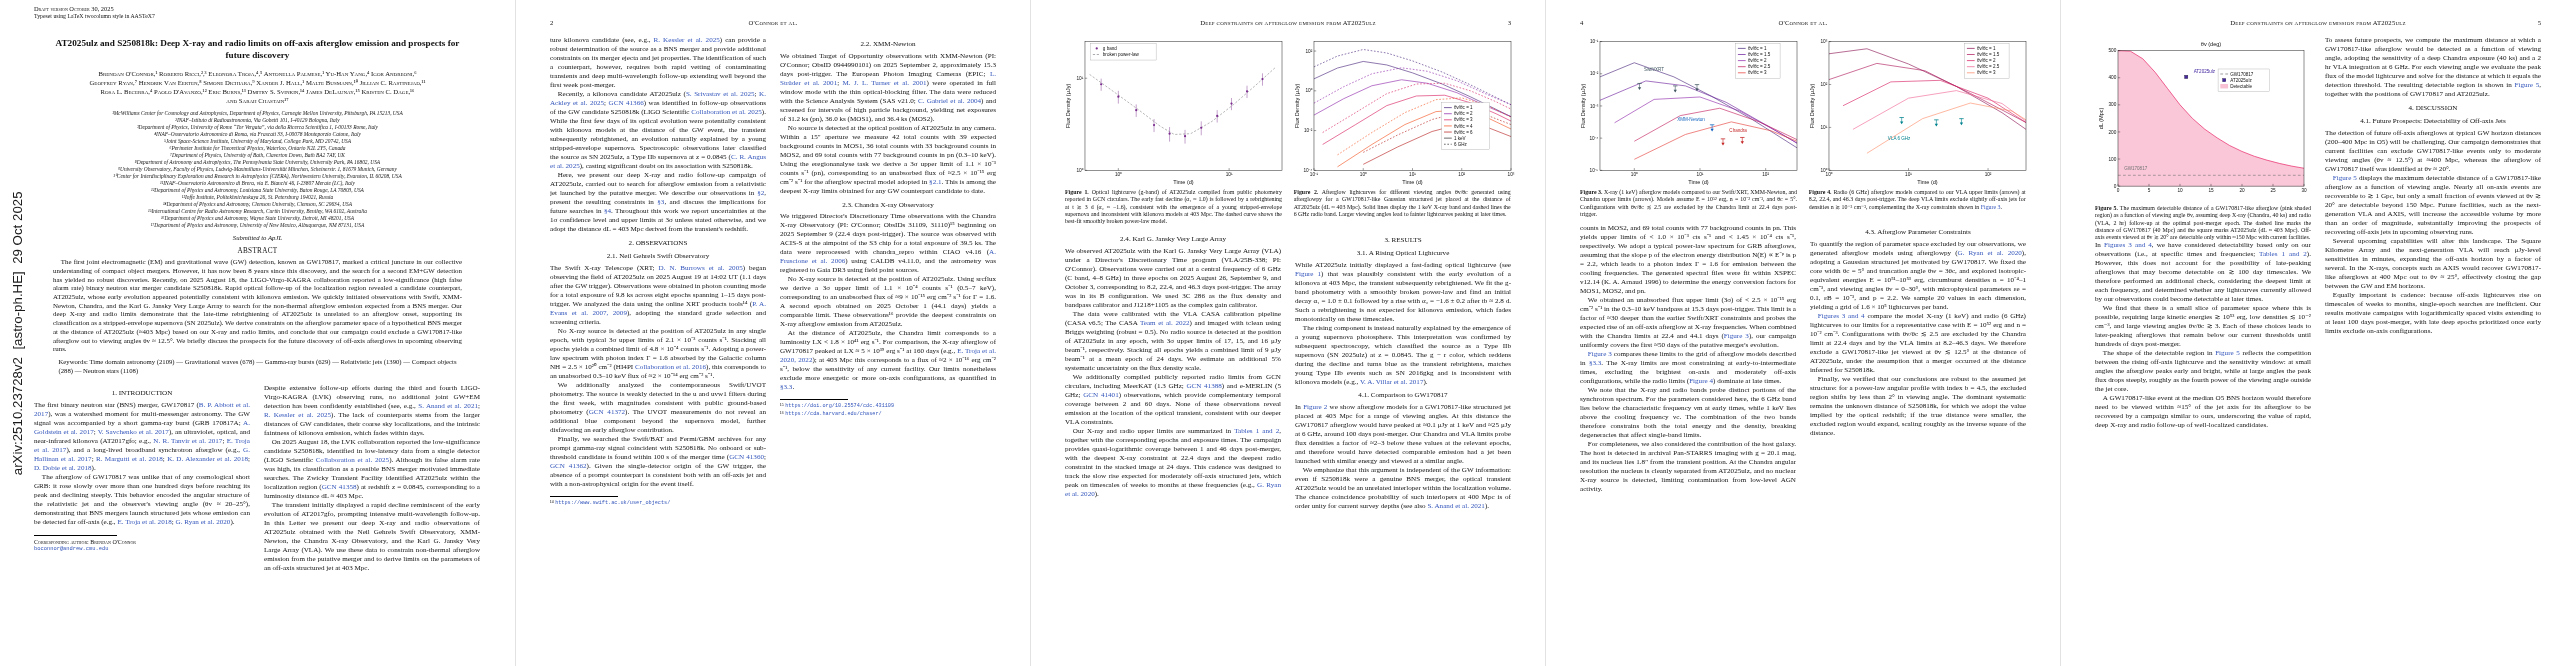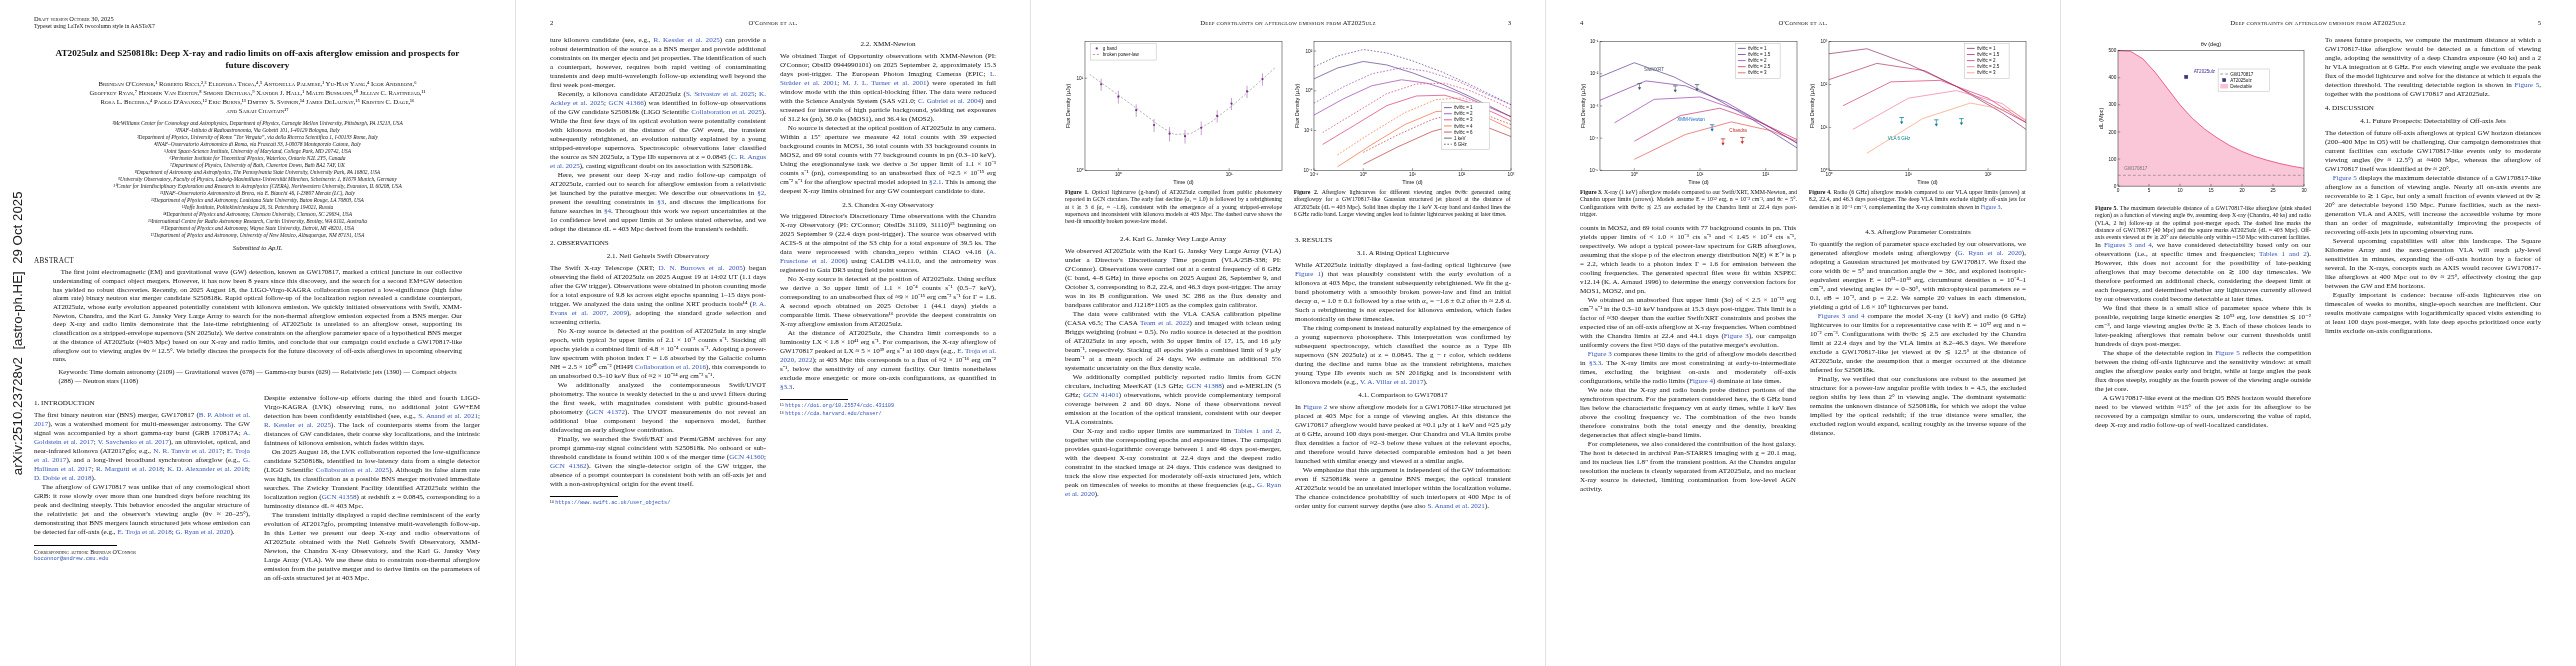--- a/index.html
+++ b/index.html
@@ -6,42 +6,42 @@
   html,body{background:#ddd}
   body{font-family:"Liberation Serif",serif;color:#111}
   #strip{width:2576px;height:667px;display:flex;background:#fff}
   .page{position:relative;flex:0 0 515px;width:515px;height:667px;background:#fff;overflow:hidden}
   .page + .page{border-left:0.6px solid #e2e2e2}
   .pagehead{position:absolute;top:19px;left:34px;right:34px;height:9px;font-size:6.7px}
   .ph-left{position:absolute;left:0;top:0}
   .ph-right{position:absolute;right:0;top:0}
   .ph-center{position:absolute;left:0;right:0;text-align:center;font-variant:small-caps;letter-spacing:0.2px}
   .content{position:absolute;top:36px;left:34px;right:34px;bottom:19px}
-  .p1content{top:15px}
+  .p1content{top:5px}
   .arxiv-banner{position:absolute;left:-176px;top:325px;width:389px;height:16.7px;line-height:16.7px;
     transform:rotate(-90deg);transform-origin:center;text-align:center;white-space:pre;
     font-family:"Liberation Sans",sans-serif;font-size:13.3px;color:#1a1a1a}
   .draftline{font-variant:small-caps;font-size:6.4px}
   .typesetline{font-size:5.8px;margin-top:1.1px}
   .title{margin-top:19px;text-align:center;font-weight:bold;font-size:9.2px;line-height:11.7px;padding:0 14.5px}
   .authors{margin-top:7.8px;text-align:center;font-variant:small-caps;font-size:6.7px;line-height:9px}
   .affils{margin-top:4.4px;text-align:center;font-style:italic;font-size:5.4px;line-height:7px;color:#161616}
   .submitted{margin-top:5.6px;text-align:center;font-style:italic;font-size:6.7px}
-  .abslabel{margin-top:5.6px;text-align:left;font-variant:small-caps;font-size:7.2px;letter-spacing:0.3px}
+  .abslabel{margin-top:5.6px;text-align:center;font-variant:small-caps;font-size:7.2px;letter-spacing:0.3px}
   .abstract{margin:3.3px 19px 0;text-align:justify;font-size:6.9px;line-height:8.7px;text-indent:7.8px}
   .keywords{margin:4.4px 24.5px 0;font-size:6.7px;line-height:8.3px;text-align:justify}
   .cols{display:flex;gap:14px}
   .p1cols{margin-top:9px}
   .col{width:216px;overflow:hidden;text-align:justify;font-size:7.1px;line-height:9px}
   .col.tall{height:591px}
   .col.short{height:382px}
   .p1cols .col{height:227px}
   .para{text-indent:7.8px}
   .para.ni{text-indent:0}
-  .h1{font-size:7.1px;margin:5px 0 3.3px;text-indent:0}
+  .h1{text-align:center;font-size:7.1px;margin:5px 0 3.3px;text-indent:0}
   .h2{text-align:center;font-size:7.1px;margin:4.4px 0 2.8px;text-indent:0}
   .fnrule{width:68px;border-top:0.6px solid #000;margin:6.7px 0 2.2px}
   .fn{font-size:5.7px;line-height:7.1px;text-align:left;text-indent:0}
   .fn .url{font-family:"Liberation Mono",monospace;font-size:5.2px;color:#3355bb}
   .corrrule{width:83px;border-top:0.6px solid #000;margin:7.8px 0 2.8px}
   .corrlabel{font-size:6px;line-height:7.5px;font-variant:small-caps;text-indent:0;text-align:left}
   .corremail{font-family:"Liberation Mono",monospace;font-size:5.4px;line-height:7.2px;color:#3355bb;text-align:left}
   .figrow{display:flex;gap:11.7px;margin-bottom:5.6px}
   .figcell{width:217px}
   .figure{width:100%}

